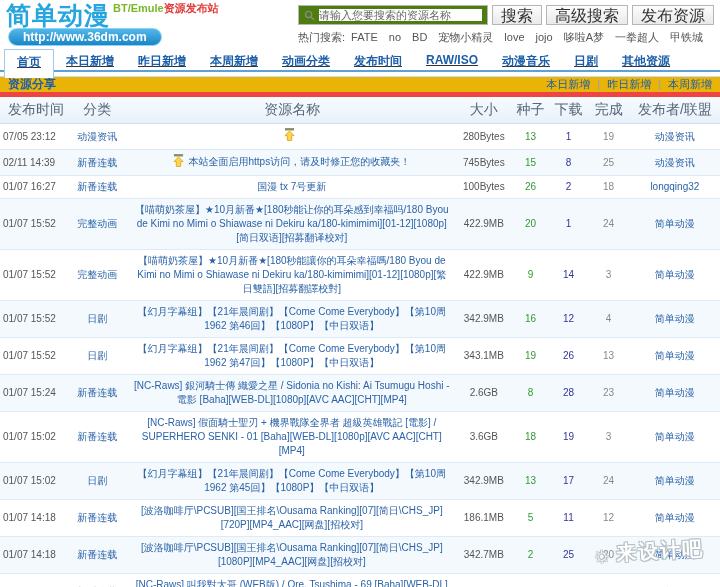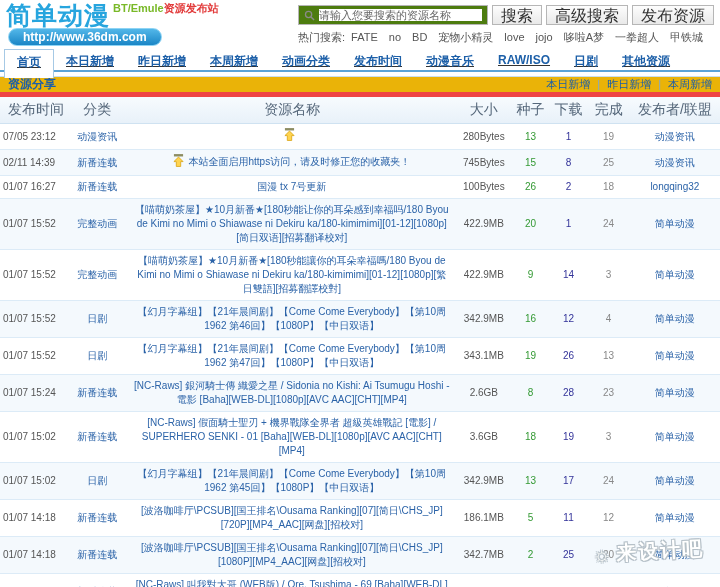--- a/index.html
+++ b/index.html
@@ -142,22 +142,22 @@
 </div>
 
 <div class="nav">
   <div class="nav-inner">
       <a class="nav-tab active">首页</a>
       <a class="nav-tab">本日新增</a>
       <a class="nav-tab">昨日新增</a>
       <a class="nav-tab">本周新增</a>
       <a class="nav-tab">动画分类</a>
       <a class="nav-tab">发布时间</a>
+      <a class="nav-tab">RAW/ISO</a>
       <a class="nav-tab">动漫音乐</a>
-      <a class="nav-tab">RAW/ISO</a>
       <a class="nav-tab">日剧</a>
       <a class="nav-tab">其他资源</a>
     </div>
 </div>
 
 <div class="section-bar">
   <span class="section-title">资源分享</span>
   <span class="quick-links"><a>本日新增</a><a>昨日新增</a><a>本周新增</a></span>
 </div>
 

